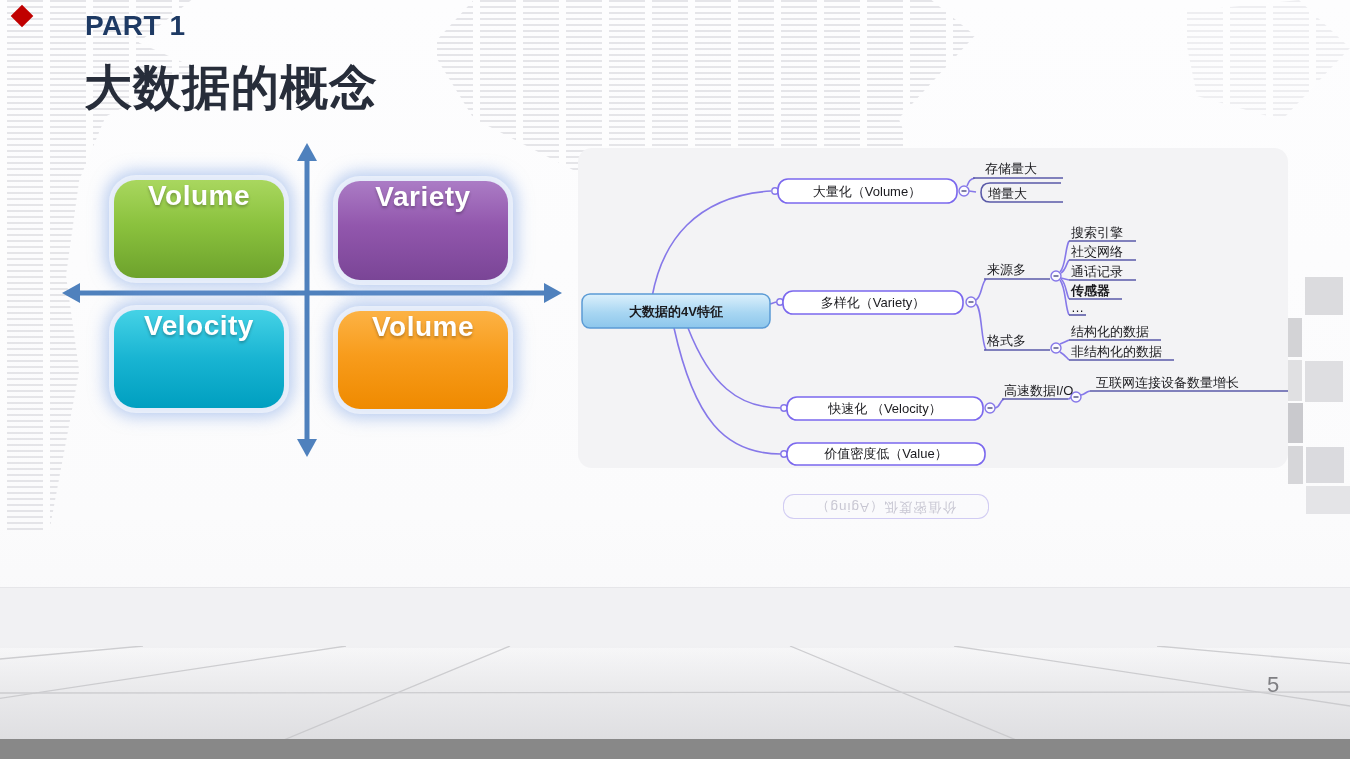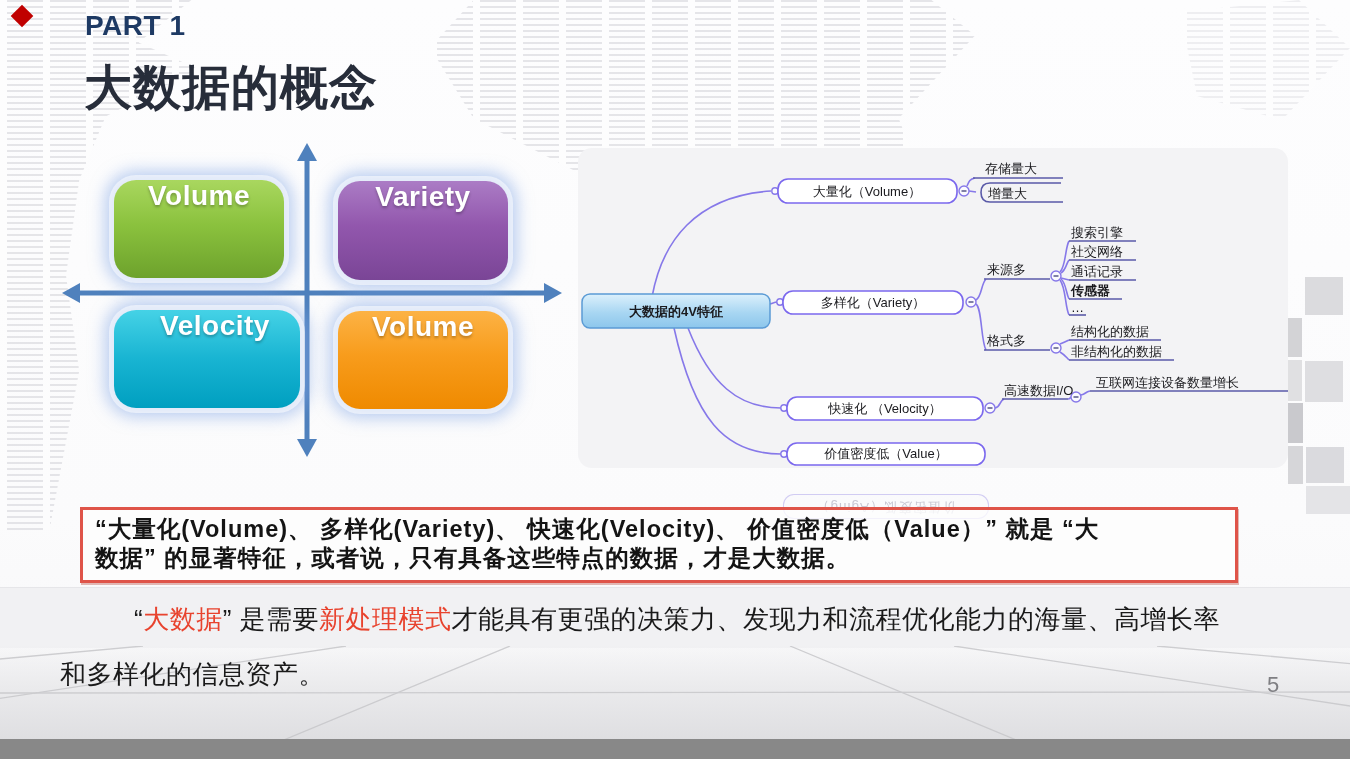--- a/index.html
+++ b/index.html
@@ -38,21 +38,21 @@
   .axes{position:absolute;left:60px;top:135px;}
   .qbox{position:absolute;display:flex;align-items:flex-start;justify-content:center;
     border-radius:22px;color:#fff;font-weight:bold;font-size:28px;letter-spacing:.5px;
     text-shadow:0 2px 3px rgba(0,0,0,.28);
     box-shadow:0 0 0 5px rgba(255,255,255,.55),0 0 16px 9px rgba(130,165,230,.55);z-index:3;}
   .q-volume{left:114px;top:180px;width:170px;height:98px;
     background:linear-gradient(180deg,#a9d75f 0%,#8bc23e 45%,#6da22c 100%);}
   .q-variety{left:338px;top:181px;width:170px;height:99px;
     background:linear-gradient(180deg,#ab7cc5 0%,#9257ad 45%,#7a4596 100%);}
   .q-velocity{left:114px;top:310px;width:170px;height:98px;
-    background:linear-gradient(180deg,#45d2e6 0%,#18b4d2 50%,#009fc0 100%);padding-left:16px;}
+    background:linear-gradient(180deg,#45d2e6 0%,#18b4d2 50%,#009fc0 100%);}
   .q-value{left:338px;top:311px;width:170px;height:98px;
     background:linear-gradient(180deg,#fcb245 0%,#f89c1c 45%,#ef8a00 100%);}
   
   .mindmap{position:absolute;left:578px;top:148px;z-index:2;font-family:"Liberation Sans","DejaVu Sans",sans-serif;}
   .mindmap text{fill:#1b1b1f;font-size:13px;}
   .mm-branch-label{font-size:14px;}
   .mm-root-label{font-size:15px;font-weight:bold;fill:#17375e;}
   .mm-small{font-size:12.5px;}
   .mm-bold{font-weight:bold;}
   .ghost-node{position:absolute;left:783px;top:494px;width:204px;height:23px;z-index:2;
@@ -236,23 +236,17 @@
     <text class="mm-small" x="1071" y="336">结构化的数据</text>
     <text class="mm-small" x="1071" y="356">非结构化的数据</text>
     <text class="mm-small" x="1004" y="395">高速数据I/O</text>
     <text class="mm-small" x="1096" y="387">互联网连接设备数量增长</text>
   </svg>
 
   <div class="ghost-node">
     <span>价值密度低（Aging）</span>
   </div>
 
-  <div class="summary">
-    <p>“大量化(Volume)、 多样化(Variety)、 快速化(Velocity)、 价值密度低（Value）” 就是 “大
-数据” 的显著特征，或者说，只有具备这些特点的数据，才是大数据。</p>
-  </div>
-
-  <p class="desc"><span>“</span><span class="red">大数据</span><span>” 是需要</span><span class="red">新处理模式</span><span>才能具有更强的决策力、发现力和流程优化能力的海量、高增长率
-和多样化的信息资产。</span></p>
+
 
   <div class="page-num">5</div>
 
 </div>
 
 </body></html>

